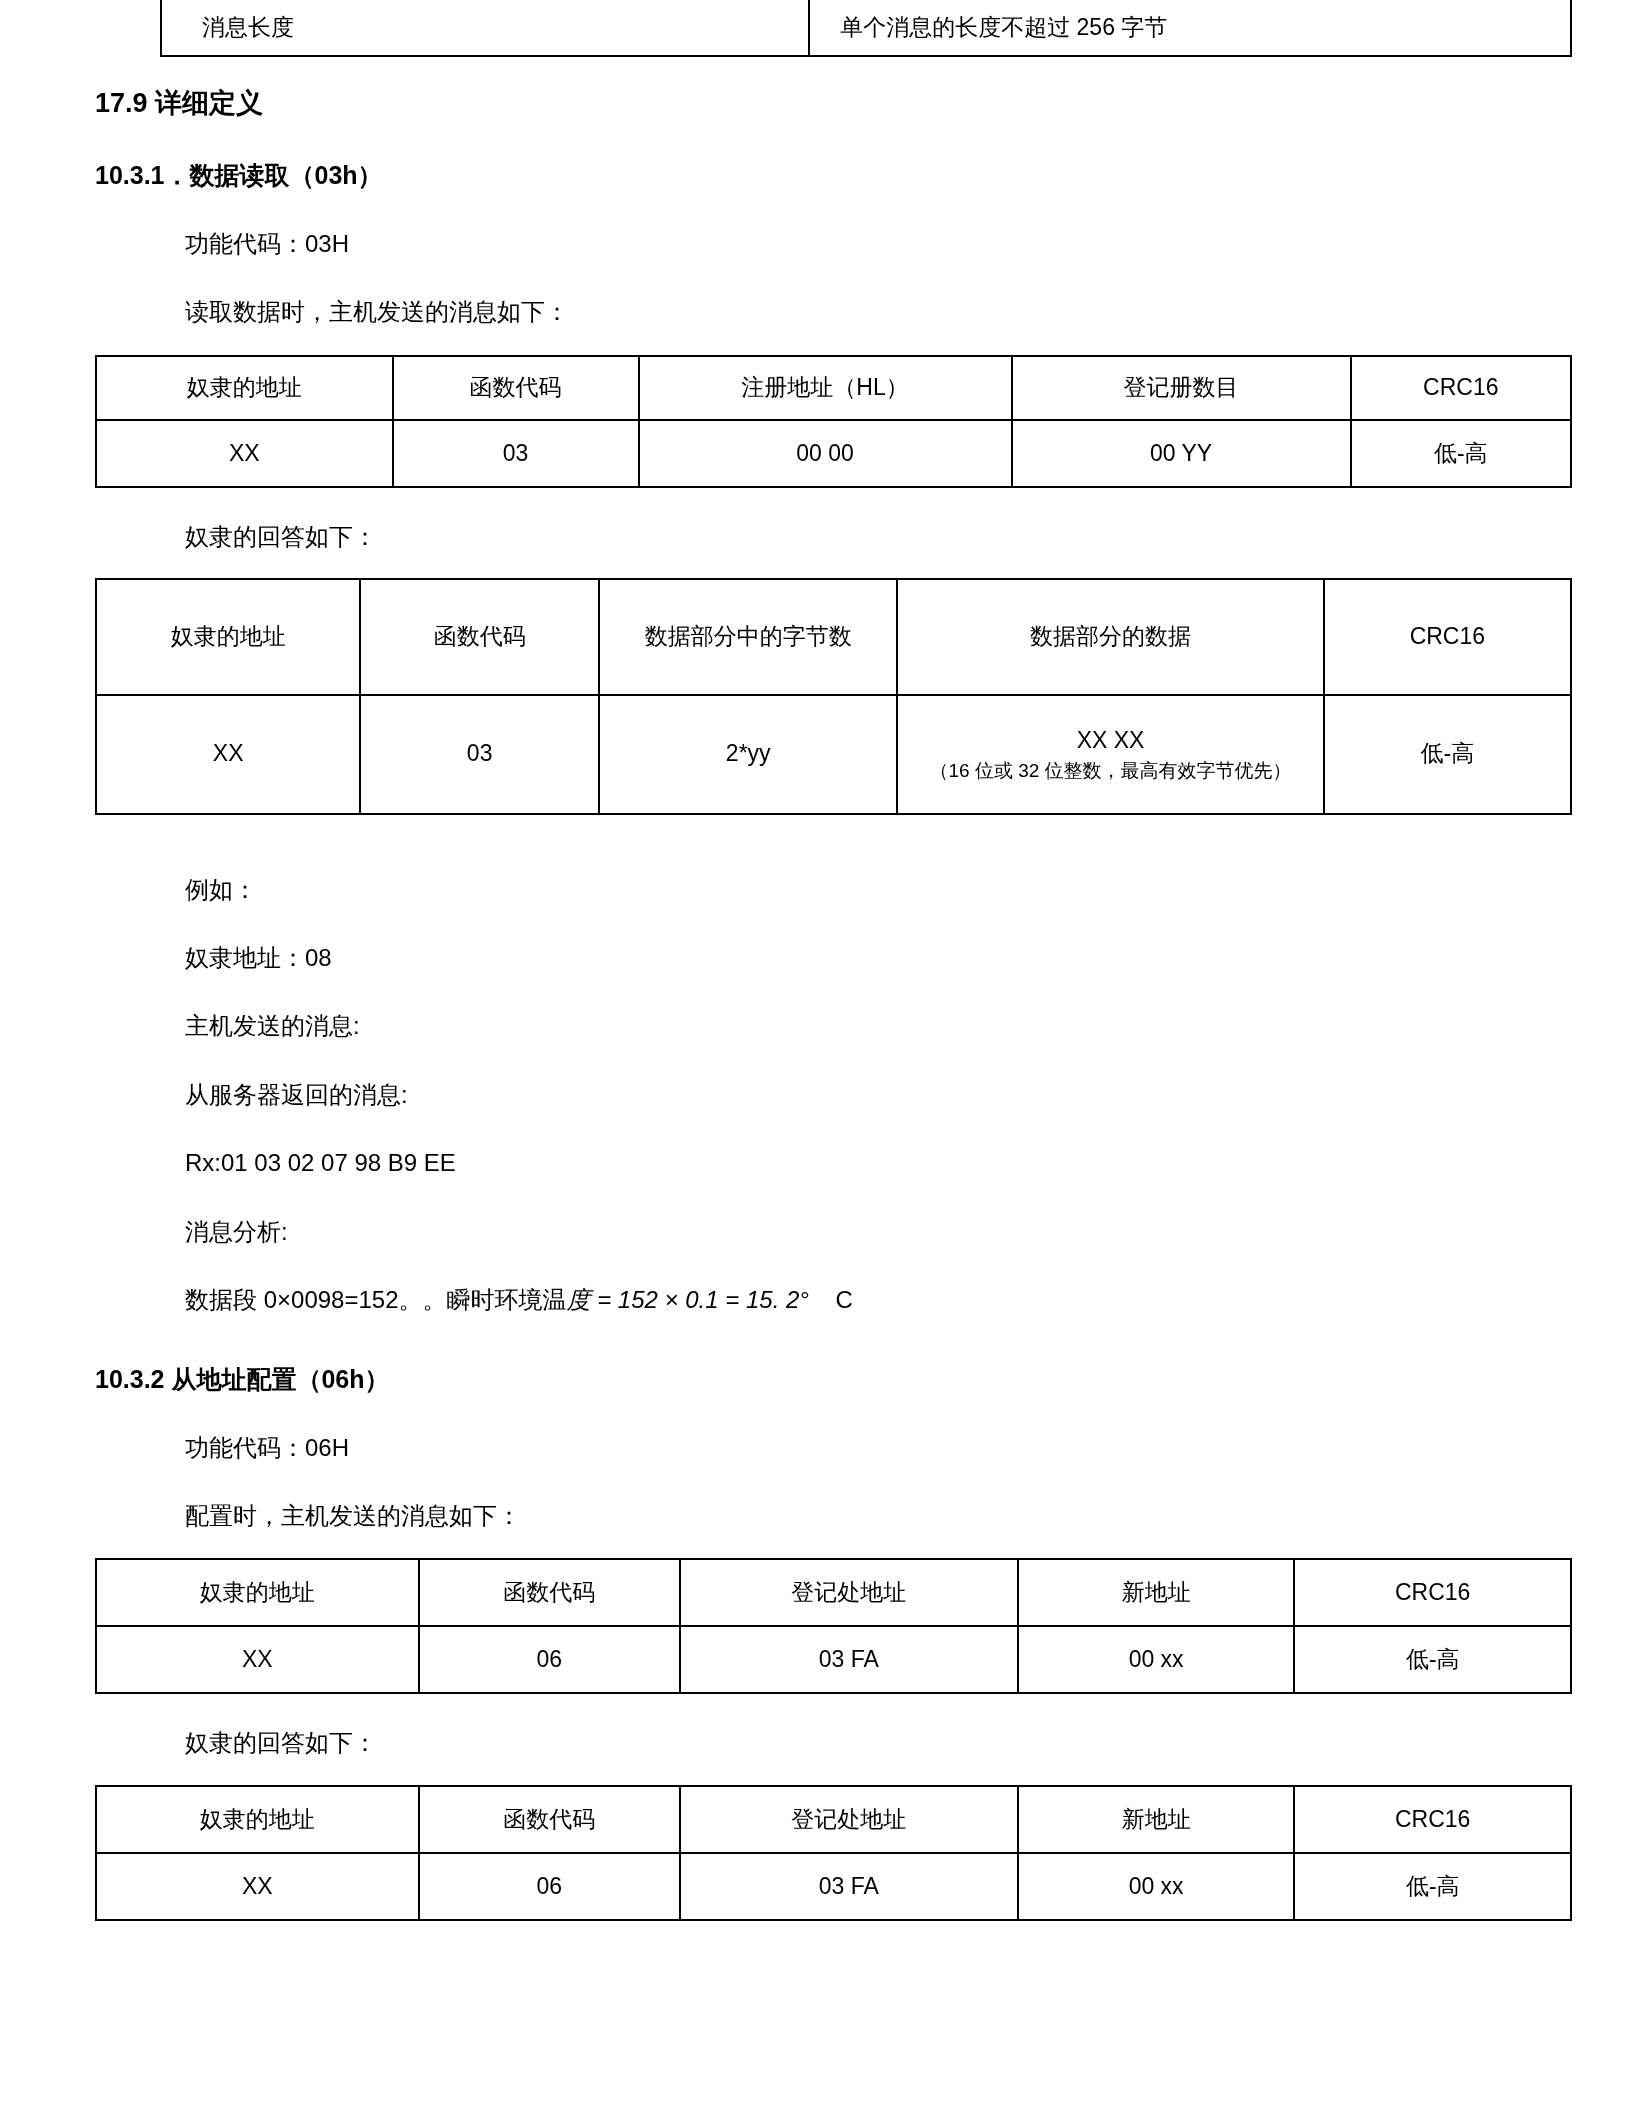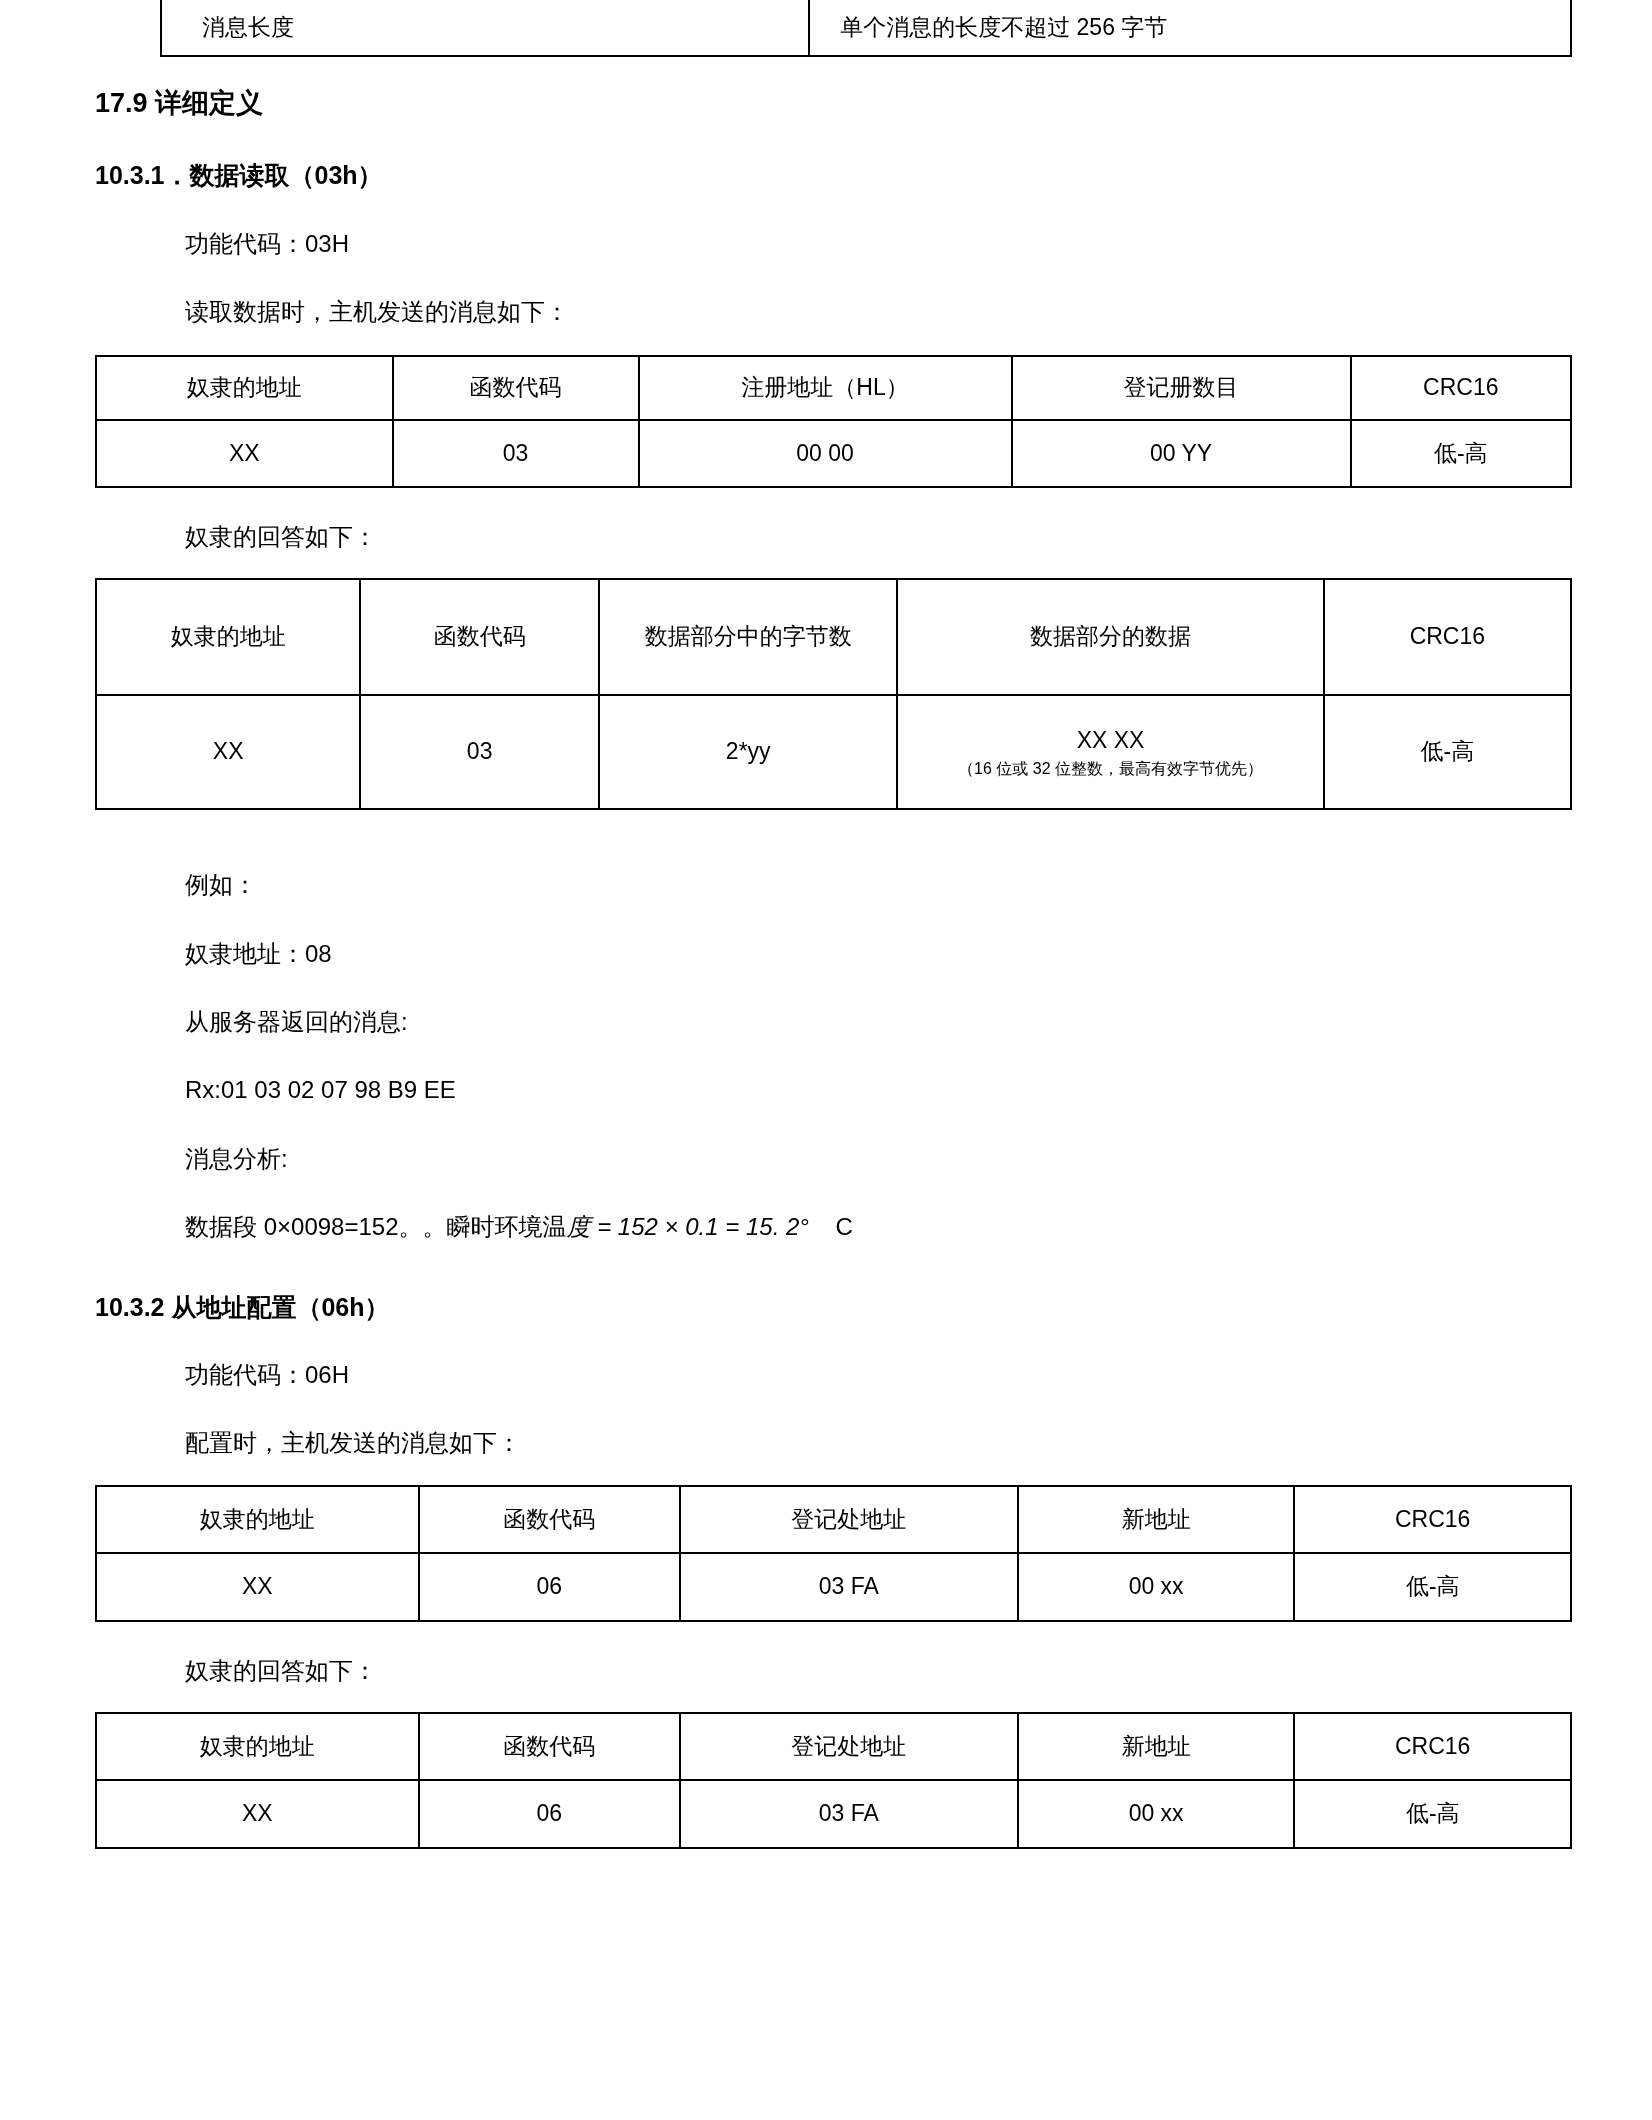--- a/index.html
+++ b/index.html
@@ -87,21 +87,21 @@
 
   
   .tbl-block { margin-top: 22px; }
   .tbl-block.first-req { margin-top: 24px; }
   table.t-req td { font-size: 23px; }
   table.t-req td.hdr { padding: 14px 6px; }
   table.t-req td.val { padding: 16px 6px; }
 
   table.t-resp td.hdr { padding: 40px 10px; }
   table.t-resp td.val { padding: 28px 10px; border-radius: 6px; }
-  .small-note { font-size: 16px; line-height: 1.45; }
+  .small-note { font-size: 19px; line-height: 1.45; }
 
   table.t-cfg td.hdr { padding: 16px 6px; }
   table.t-cfg td.val { padding: 16px 6px; }
 
   .gap-lg { height: 40px; }
   .gap-md { height: 26px; }
 </style>
 </head>
 <body>
 
@@ -186,20 +186,21 @@
           <td class="val">低-高</td>
         </tr>
       </tbody>
         </table>
     </div>
 
     <div class="gap-md"></div>
 
     <div class="para indent1">例如：</div>
     <div class="para indent2">奴隶地址：08</div>
+    <div class="para indent2">主机发送的消息:</div>
     <div class="para indent2">从服务器返回的消息:</div>
     <div class="para indent2">Rx:01  03  02  07  98  B9  EE</div>
     <div class="para indent1">消息分析:</div>
     <div class="para indent2">
       <span>数据段 0×0098=152。。瞬时环境温</span><span class="ital">度 = 152 × 0.1 = 15. 2°</span>&nbsp;&nbsp;&nbsp;&nbsp;<span>C</span>
     </div>
 
     <h3 class="h-minor" style="margin-top:42px">10.3.2 从地址配置（06h）</h3>
 
     <div class="para indent1">功能代码：06H</div>

